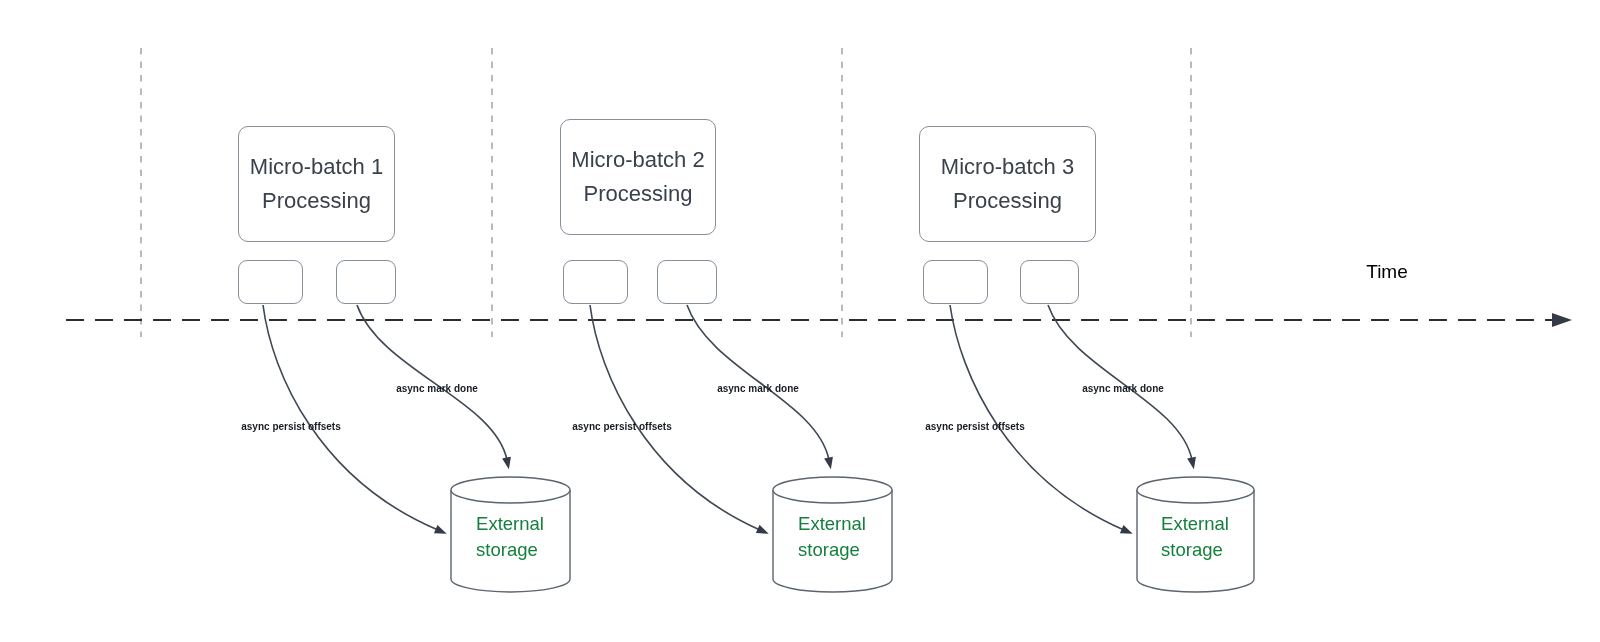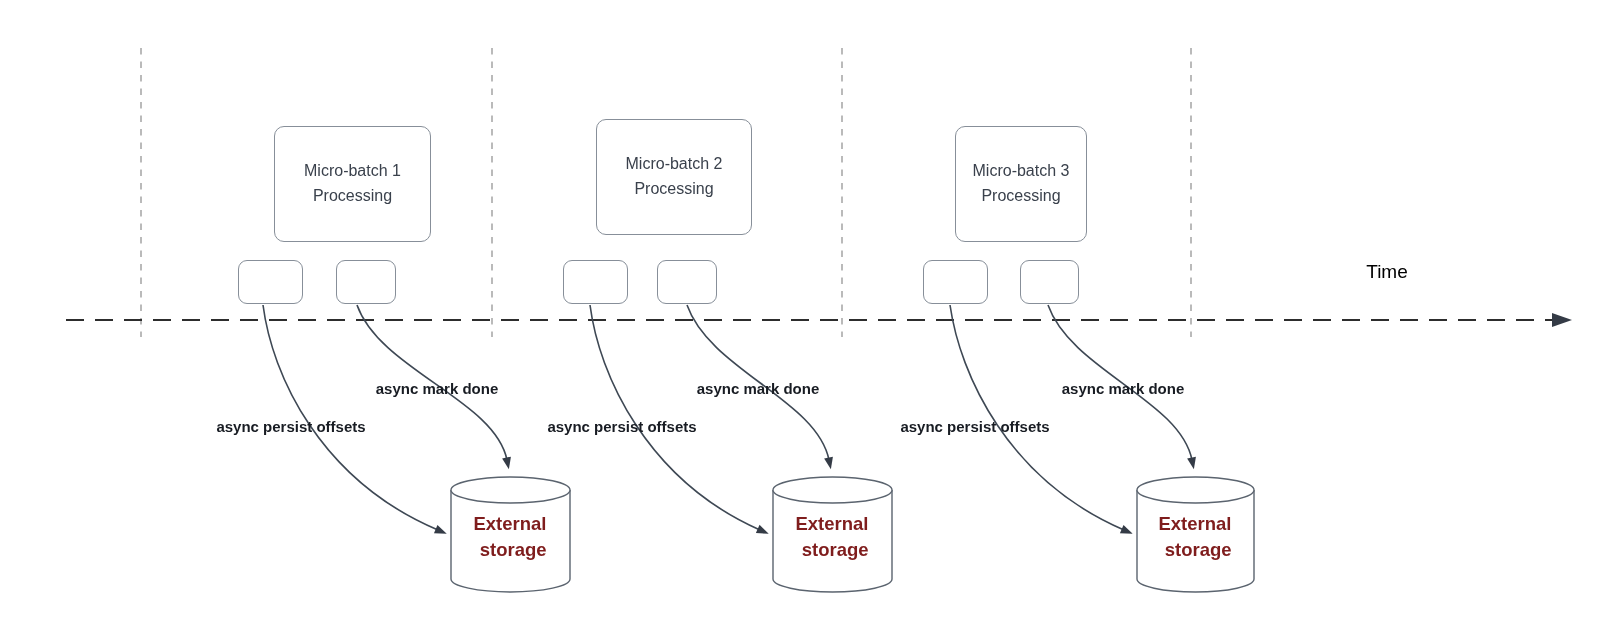--- a/index.html
+++ b/index.html
@@ -12,44 +12,42 @@
   }
   #diagram-svg{position:absolute;left:0;top:0;}
   .proc-box{
     position:absolute;
     box-sizing:border-box;
     background:#ffffff;
     border:1.5px solid #878f99;
     border-radius:10px;
     display:flex;align-items:center;justify-content:center;
     text-align:center;
-    font-size:16px;line-height:1.55;color:#3a414c;
+    font-size:22px;line-height:1.55;color:#3a414c;
     white-space:pre-line;
-    margin-left:36px;
   }
   .task-box{
     position:absolute;
     box-sizing:border-box;
     background:#ffffff;
     border:1.5px solid #878f99;
     border-radius:9px;
   }
   .flow-label{
     position:absolute;
     transform:translate(-50%,-50%);
-    font-size:15px;font-weight:bold;color:#181c23;
+    font-size:10px;font-weight:bold;color:#181c23;
     white-space:nowrap;
   }
   .storage-label{
     position:absolute;
     transform:translate(-50%,-50%);
-    text-align:right;
-    font-size:18.5px;line-height:1.4;color:#7f1d1d;
+    text-align:left;
+    font-size:18.5px;line-height:1.4;color:#15803d;
     white-space:pre-line;
-    font-weight:bold;
   }
   .time-label{
     position:absolute;
     transform:translate(-50%,-50%);
     font-size:19px;color:#000000;
     white-space:nowrap;
   }
 </style>
 </head>
 <body>
@@ -107,21 +105,21 @@
 
   <div class="proc-box" style="left:560px;top:119px;width:156px;height:116px;">Micro-batch 2
 Processing</div>
   <div class="task-box" style="left:563px;top:260px;width:65px;height:44px;"></div>
   <div class="task-box" style="left:657px;top:260px;width:60px;height:44px;"></div>
   <div class="flow-label" style="left:622px;top:426px;">async persist offsets</div>
   <div class="flow-label" style="left:758px;top:388px;">async mark done</div>
   <div class="storage-label" style="left:832px;top:537px;">External
 storage</div>
 
-  <div class="proc-box" style="left:919px;top:126px;width:132px;height:116px;">Micro-batch 3
+  <div class="proc-box" style="left:919px;top:126px;width:177px;height:116px;">Micro-batch 3
 Processing</div>
   <div class="task-box" style="left:923px;top:260px;width:65px;height:44px;"></div>
   <div class="task-box" style="left:1020px;top:260px;width:59px;height:44px;"></div>
   <div class="flow-label" style="left:975px;top:426px;">async persist offsets</div>
   <div class="flow-label" style="left:1123px;top:388px;">async mark done</div>
   <div class="storage-label" style="left:1195px;top:537px;">External
 storage</div>
 
   <div class="time-label" style="left:1387px;top:272px;">Time</div>
 

